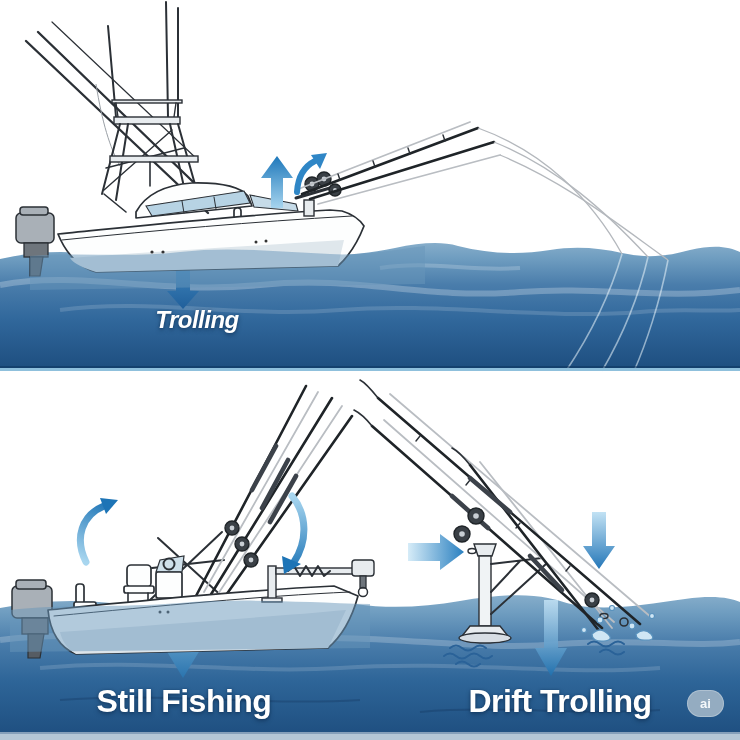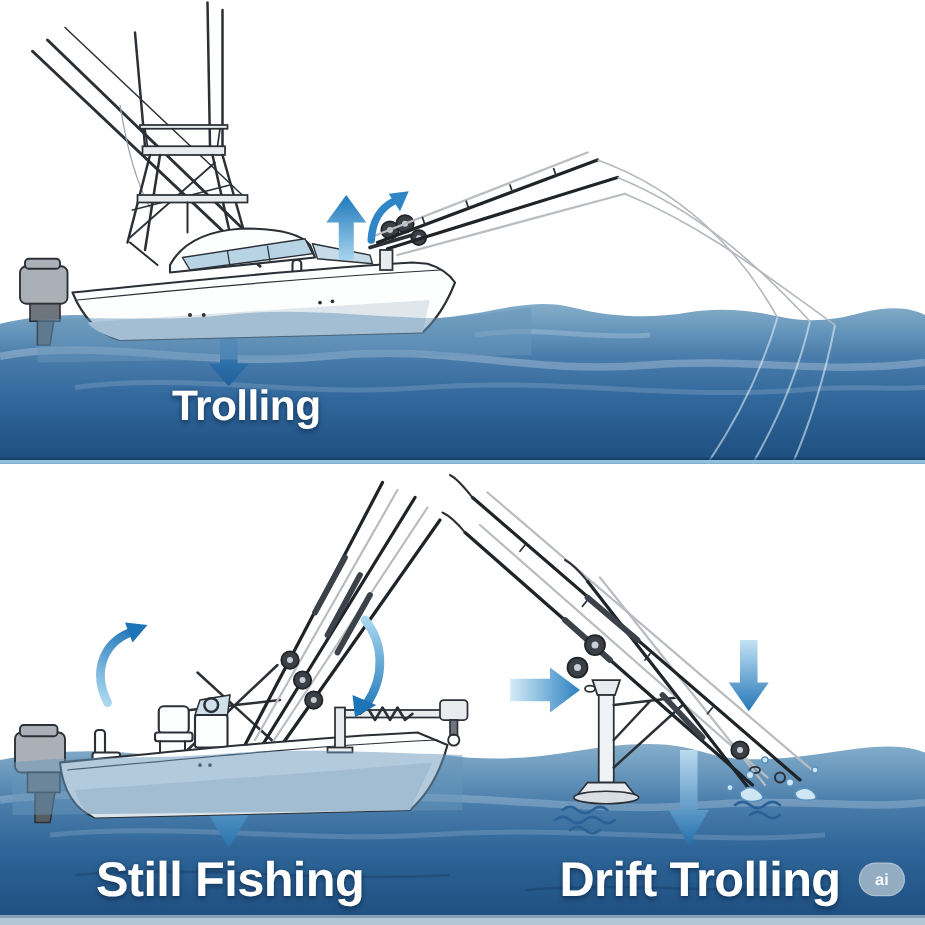--- a/index.html
+++ b/index.html
@@ -2,22 +2,22 @@
 <html><head>
 <meta charset="utf-8">
 <style>
   html,body{margin:0;padding:0;background:#fff;}
   .stage{position:relative;width:740px;height:740px;overflow:hidden;background:#ffffff;
          font-family:"Liberation Sans", sans-serif;}
   .stage svg{position:absolute;left:0;top:0;}
   .panel-label{position:absolute;transform:translateX(-50%);color:#ffffff;font-weight:700;
          white-space:nowrap;letter-spacing:-0.5px;
          text-shadow:0 2px 4px rgba(10,35,65,0.55), 0 0 2px rgba(10,35,65,0.35);}
-  .lbl-top{font-size:34px;}
-  .lbl-bottom{font-size:39px;}
+  .lbl-top{font-size:24px;font-style:italic;}
+  .lbl-bottom{font-size:32px;}
   .ai-badge{position:absolute;left:687px;top:690px;width:37px;height:27px;border-radius:14px;
          background:rgba(157,179,197,0.92);color:#f4f8fb;font-weight:700;font-size:13px;
          display:flex;align-items:center;justify-content:center;
          box-shadow:inset 0 0 0 1px rgba(255,255,255,0.25);}
   .ln{stroke:#2b3036;stroke-linecap:round;stroke-linejoin:round;fill:none;}
   .fillw{fill:#fdfefe;stroke:#2b3036;stroke-width:1.7;stroke-linejoin:round;}
   .gray1{fill:#a9b0b7;stroke:#2b3036;stroke-width:1.5;}
   .gray2{fill:#6e757c;stroke:#2b3036;stroke-width:1.3;}
   .gray3{fill:#565c63;stroke:#2b3036;stroke-width:1.2;}
   .steel{fill:#e8ecef;stroke:#2b3036;stroke-width:1.4;}

